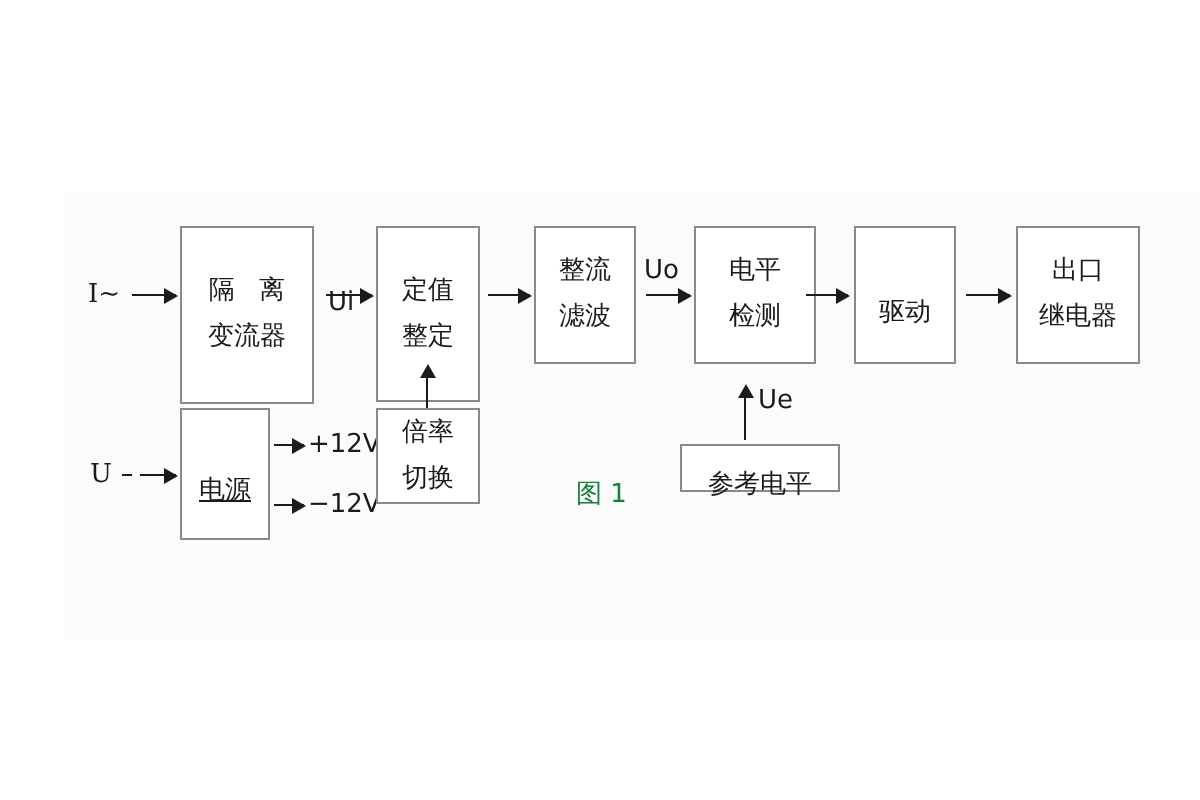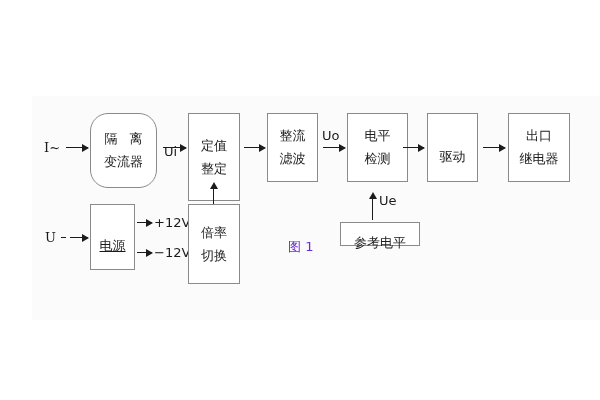--- a/index.html
+++ b/index.html
@@ -103,36 +103,36 @@
     left: -3.5px;
     top: -6px;
     width: 0;
     height: 0;
     border-left: 4px solid transparent;
     border-right: 4px solid transparent;
     border-bottom: 7px solid #1b1b1b;
   }
   .caption {
     position: absolute;
-    color: #6d28d9;
+    color: #15803d;
     font-size: 13px;
     white-space: nowrap;
   }
 </style>
 </head>
 <body>
 
 <div id="diagram-root">
 
   <div class="panel-bg"></div>
 
   <div class="lbl serif" style="left:44px; top:140px;">I~</div>
   <div class="harrow" style="left:66px; top:147px; width:22px;"></div>
 
-  <div class="block wide-space" style="left:90px; top:113px; width:67px; height:75px;border-radius:18px;">
+  <div class="block wide-space" style="left:90px; top:113px; width:67px; height:89px;">
     <span class="ln">隔 离</span>
     <span class="ln">变流器</span>
   </div>
 
   <div class="lbl" style="left:164px; top:144px;">Ui</div>
   <div class="harrow" style="left:163px; top:147px; width:23px;"></div>
 
   <div class="block" style="left:188px; top:113px; width:52px; height:88px;">
     <span class="ln">定值</span>
     <span class="ln">整定</span>
@@ -172,21 +172,21 @@
   <div class="block single" style="left:90px; top:204px; width:45px; height:66px;text-decoration:underline;">
     <span class="ln">电源</span>
   </div>
 
   <div class="harrow" style="left:137px; top:222px; width:15px;"></div>
   <div class="lbl" style="left:154px; top:215px;">+12V</div>
 
   <div class="harrow" style="left:137px; top:252px; width:15px;"></div>
   <div class="lbl" style="left:154px; top:245px;">−12V</div>
 
-  <div class="block" style="left:188px; top:204px; width:52px; height:80px;">
+  <div class="block" style="left:188px; top:204px; width:52px; height:48px;">
     <span class="ln">倍率</span>
     <span class="ln">切换</span>
   </div>
 
   <div class="varrow" style="left:213px; top:188px; height:16px;"></div>
 
   <div class="caption" style="left:288px; top:238px;">图 1</div>
 
   <div class="block single" style="left:340px; top:222px; width:80px; height:24px;text-align:right;">
     <span class="ln">参考电平</span>

